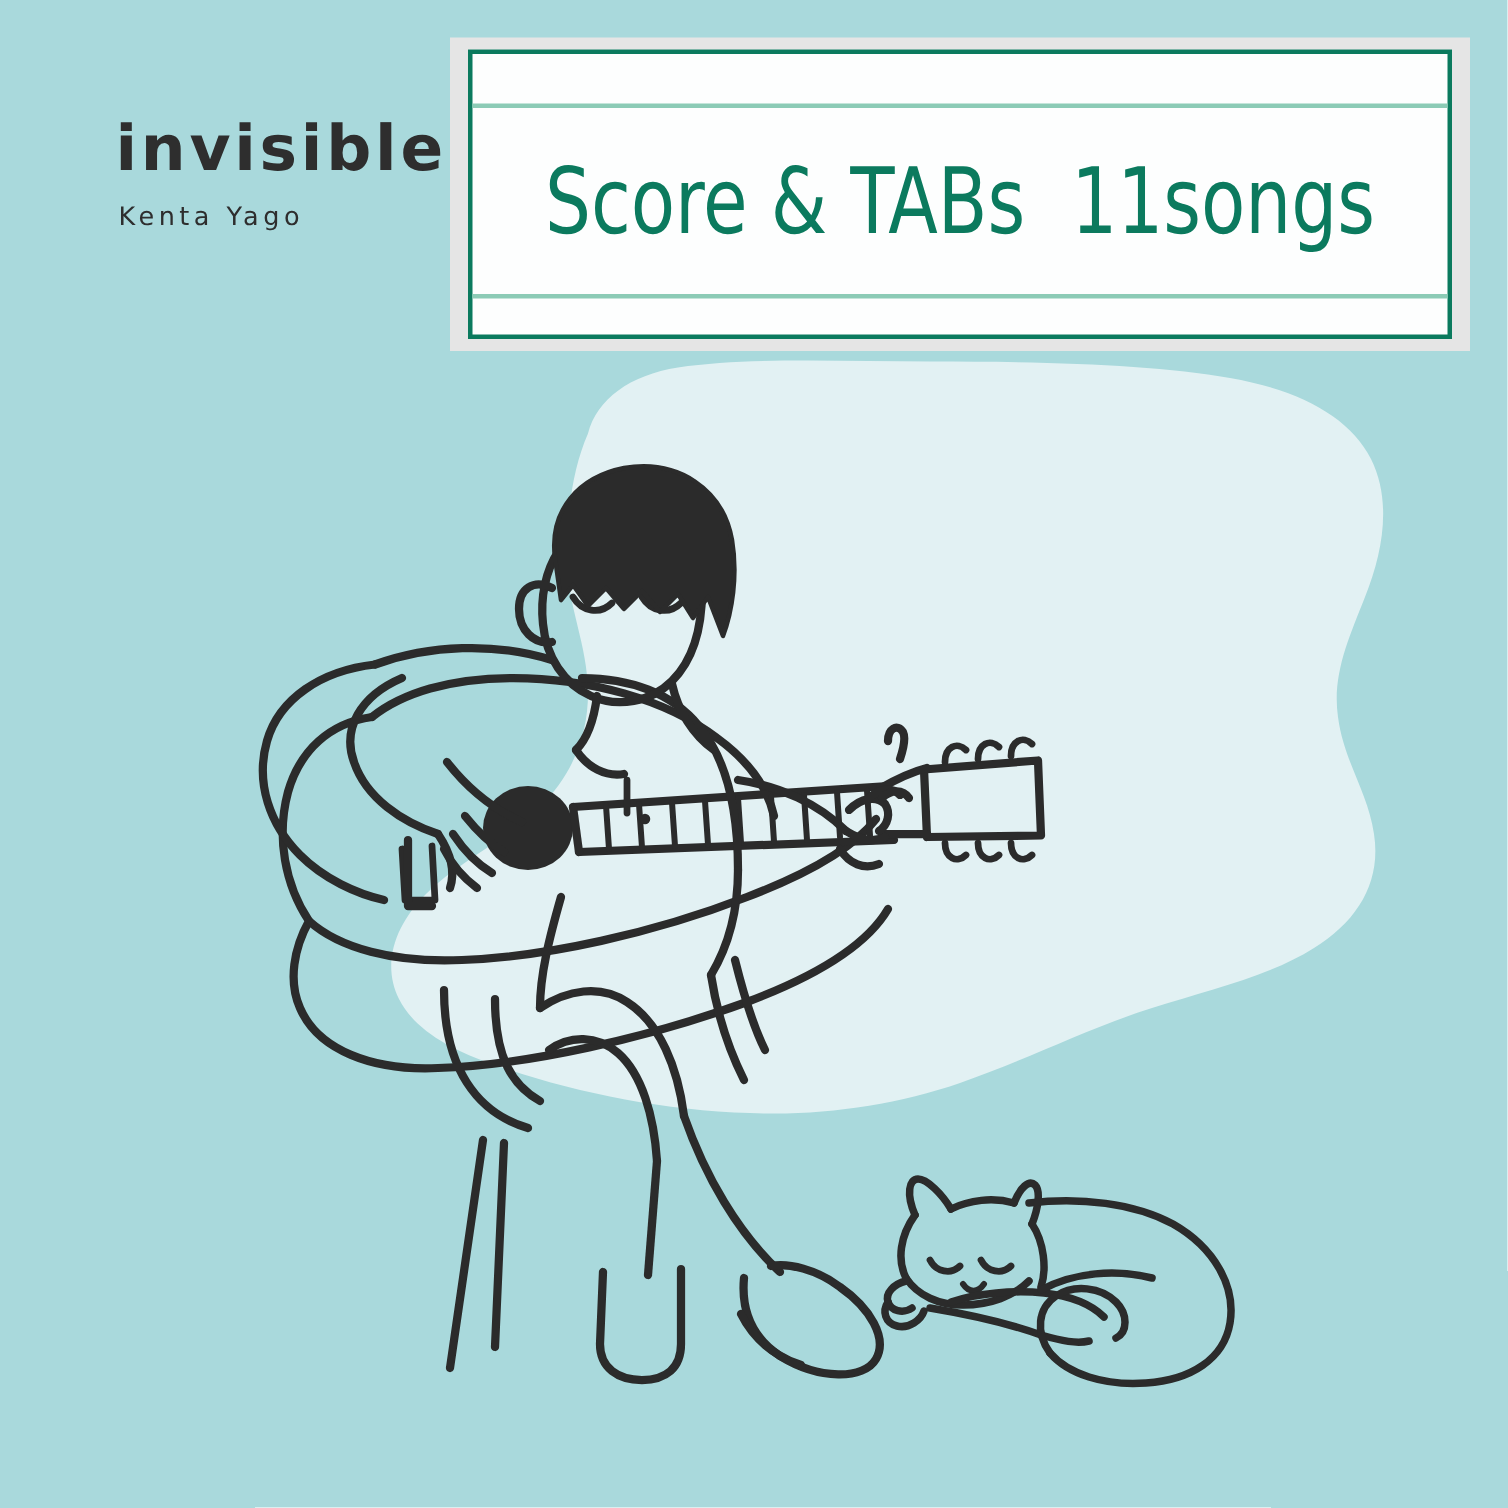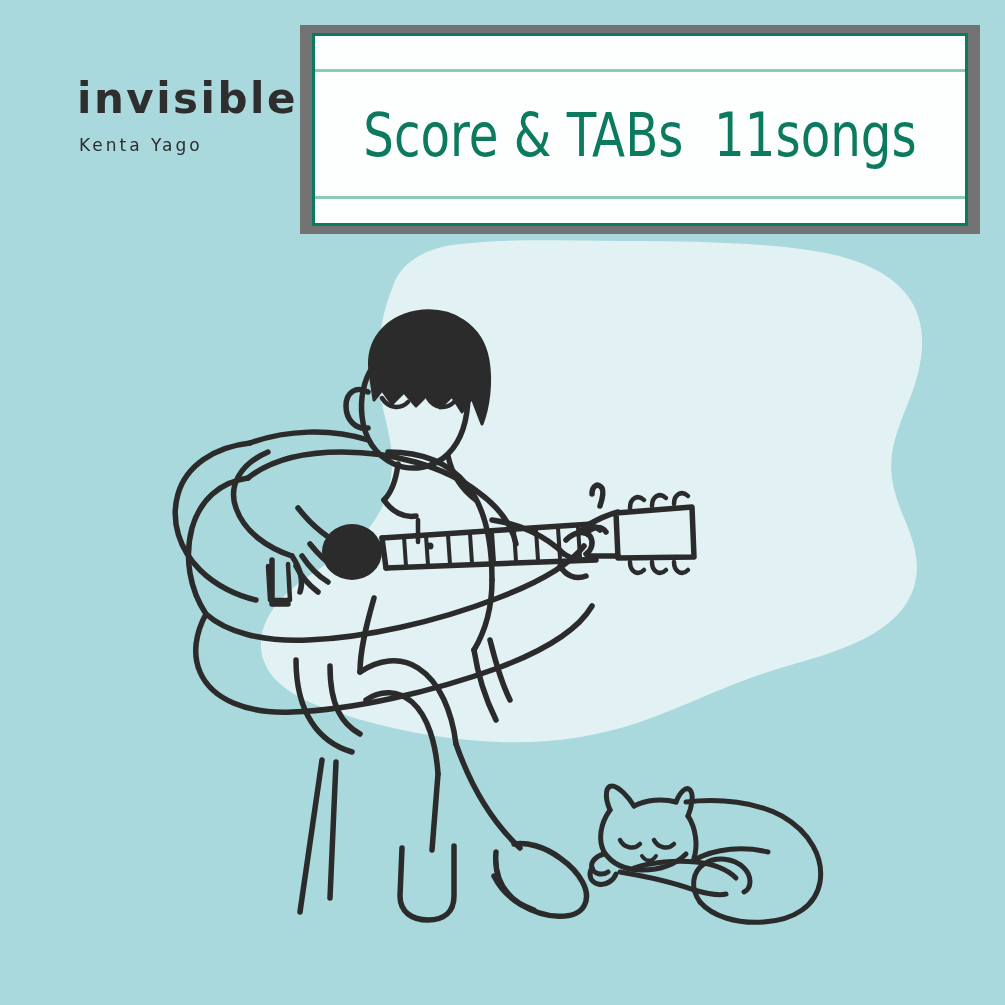--- a/index.html
+++ b/index.html
@@ -48,21 +48,21 @@
     margin: 14px 0 0 7px;
     white-space: nowrap;
   }
   
   #banner {
     position: absolute;
     left: 300px;
     top: 25px;
     width: 680px;
     height: 209px;
-    background: #737373;
+    background: #e5e5e5;
     box-sizing: border-box;
     padding-left: 44px;
   }
   #banner-frame {
     position: absolute;
     left: 12px;
     top: 8px;
     right: 12px;
     bottom: 8px;
     border: 3px solid #0b7a5e;

